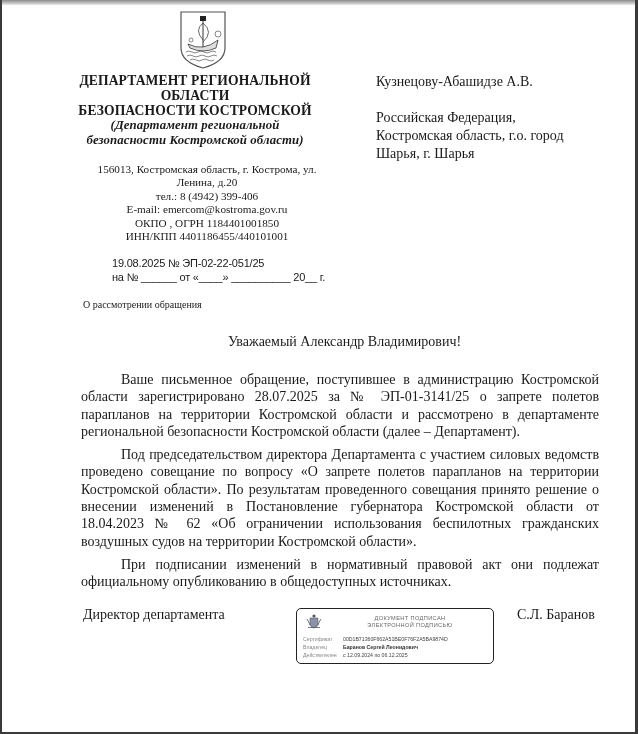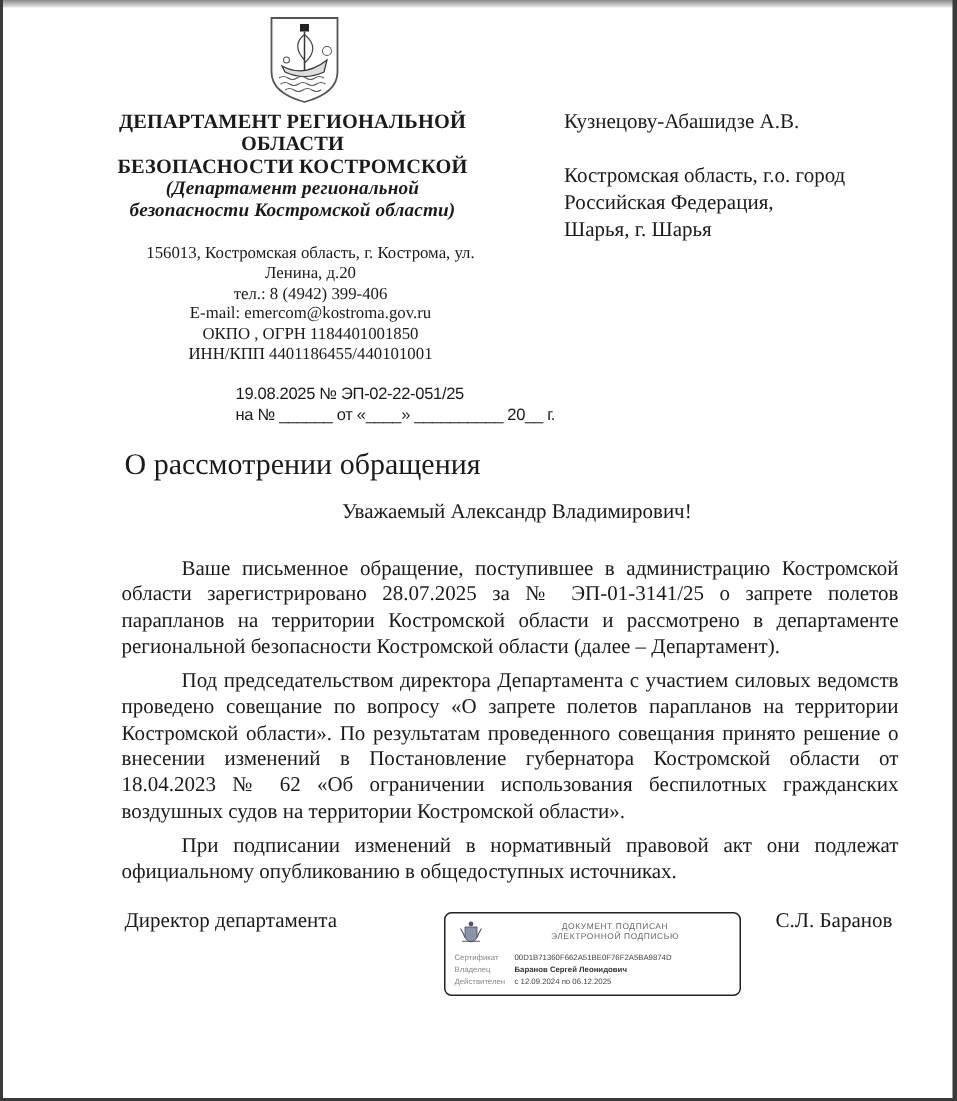--- a/index.html
+++ b/index.html
@@ -20,26 +20,26 @@
 
   .dept { position: absolute; left: 45px; top: 73px; width: 300px; text-align: center;
     font-weight: bold; font-size: 13.6px; line-height: 15px; letter-spacing: 0.1px; }
   .dept .sub { font-size: 12.8px; font-style: italic; }
 
   .contacts { position: absolute; left: 62px; top: 163px; width: 290px; text-align: center;
     font-size: 11.2px; line-height: 13.4px; }
 
   .regno { position: absolute; left: 112px; top: 256px;
     font-family: "Liberation Sans", "DejaVu Sans", sans-serif; font-size: 11px; line-height: 14px;
-    letter-spacing: -0.2px; margin-left: 45px; }
+    letter-spacing: -0.2px; }
 
   .recipient { position: absolute; left: 376px; top: 73px; font-size: 14px; line-height: 18px; }
   .recipient .gap { height: 18px; }
 
-  .subject { position: absolute; left: 83px; top: 299px; font-size: 20px; }
+  .subject { position: absolute; left: 83px; top: 299px; font-size: 10px; }
   .greeting { position: absolute; left: 228px; top: 334px; font-size: 14px; }
 
   .body { position: absolute; left: 75px; top: 365px; width: 530px; font-size: 14px;
     line-height: 17.3px; text-align: justify; }
   .body p { margin: 6px; text-indent: 40px; }
 
   .signer-title { position: absolute; left: 83px; top: 607px; font-size: 14px; }
   .signer-name { position: absolute; left: 517px; top: 607px; font-size: 14px; }
 
   .stamp { position: absolute; left: 296px; top: 608px; width: 196px; height: 54px;
@@ -94,22 +94,22 @@
 </div>
 
 <div class="regno">
   <div>19.08.2025 № ЭП-02-22-051/25</div>
   <div>на № ______ от «____» __________ 20__ г.</div>
 </div>
 
 <div class="recipient">
   <div>Кузнецову-Абашидзе А.В.</div>
   <div class="gap"></div>
+  <div>Российская Федерация,</div>
   <div>Костромская область, г.о. город</div>
-  <div>Российская Федерация,</div>
   <div>Шарья, г. Шарья</div>
 </div>
 
 <div class="subject">О рассмотрении обращения</div>
 <div class="greeting">Уважаемый Александр Владимирович!</div>
 
 <div class="body">
   <p>Ваше письменное обращение, поступившее в администрацию Костромской области зарегистрировано 28.07.2025 за № ЭП-01-3141/25 о запрете полетов парапланов на территории Костромской области и рассмотрено в департаменте региональной безопасности Костромской области (далее – Департамент).</p>
   <p>Под председательством директора Департамента с участием силовых ведомств проведено совещание по вопросу «О запрете полетов парапланов на территории Костромской области». По результатам проведенного совещания принято решение о внесении изменений в Постановление губернатора Костромской области от 18.04.2023 № 62 «Об ограничении использования беспилотных гражданских воздушных судов на территории Костромской области».</p>
   <p>При подписании изменений в нормативный правовой акт они подлежат официальному опубликованию в общедоступных источниках.</p>

